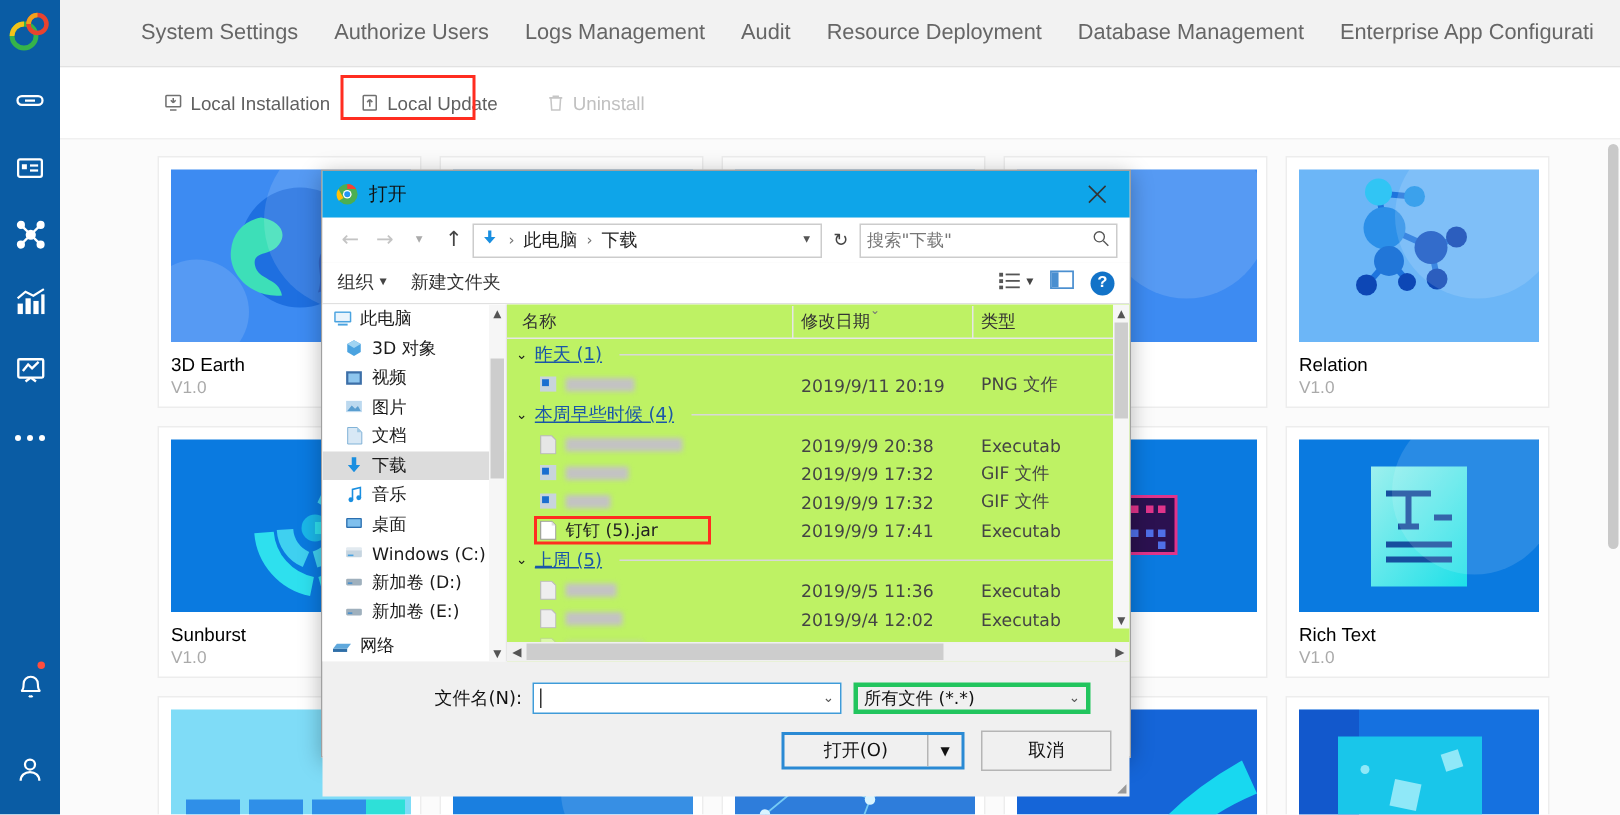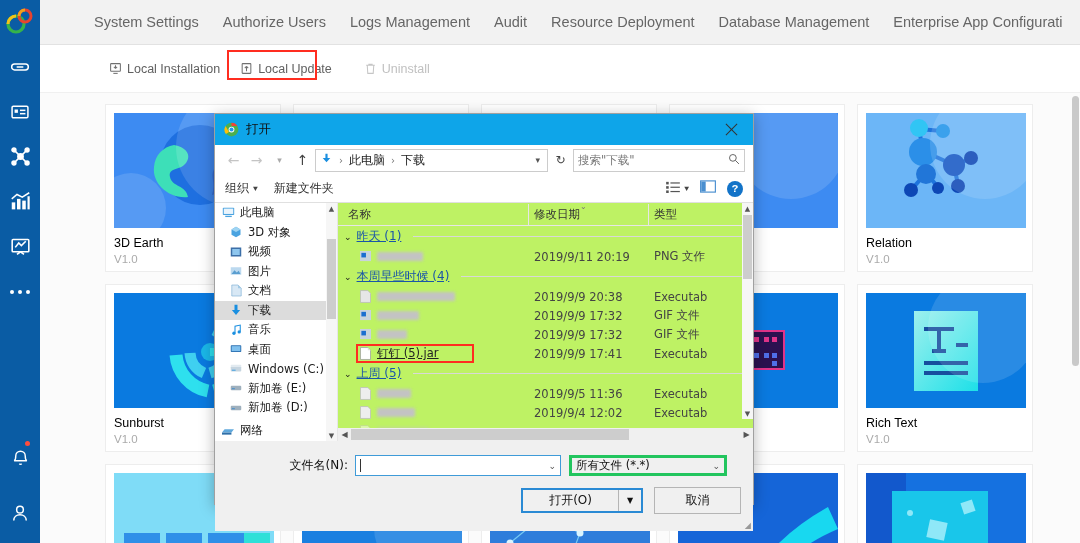--- a/index.html
+++ b/index.html
@@ -137,21 +137,21 @@
   .lhead .c3{width:60px;position:relative;}
   .lhead .c3:before{content:"";position:absolute;left:-6px;top:-3px;height:22px;width:1px;background:#e6e6e6;}
   .sortcar{position:absolute;left:46px;top:-5px;font-size:8px;color:#777;}
 
   .grouphdr{height:21px;display:flex;align-items:center;padding-left:6px;gap:5px;}
   .grouphdr .gcar{font-size:9px;color:#1a1a1a;}
   .grouphdr .gtxt{font-size:12px;color:#1a56a8;text-decoration:underline;}
   .grouphdr .gline{flex:1 1 auto;height:1px;background:#d8d8d8;margin-left:7px;margin-right:8px;}
 
   .frow{height:19px;display:flex;align-items:center;font-size:11.5px;color:#222;position:relative;}
-  .frow .fn{width:196px;display:flex;align-items:center;gap:6px;padding-left:22px;box-sizing:border-box;text-decoration:underline;}
+  .frow .fn{width:196px;display:flex;align-items:center;gap:6px;padding-left:22px;box-sizing:border-box;}
   .frow .fd{width:120px;color:#444;}
   .frow .ft{width:70px;color:#444;}
   .blur{display:inline-block;height:9px;border-radius:1px;background:#c3c3c3;filter:blur(1.6px);}
   .fico{width:11px;height:13px;flex:0 0 11px;}
   .redhl{
     position:absolute;left:18px;top:0px;width:118px;height:19px;
     border:2px solid #ff2d20;box-sizing:border-box;pointer-events:none;
   }
   .listvsb{position:absolute;right:0;top:0;width:11px;height:216px;background:#f6f6f6;}
   .listvsb .up,.listvsb .dn{height:11px;display:flex;align-items:center;justify-content:center;font-size:7px;color:#555;}
@@ -759,30 +759,30 @@
         </span>
         <span>Windows (C:)</span>
       </div>
       <div class="treeitem">
         <span class="tico">
           <svg width="12" height="10" viewBox="0 0 16 12">
               <rect x="1" y="3" width="14" height="6" rx="1.2" fill="#9fb0bd"></rect>
               <rect x="2.5" y="6.4" width="4" height="1.2" fill="#3a8ad0"></rect>
             </svg>
         </span>
-        <span>新加卷 (E:)</span>
+        <span>新加卷 (D:)</span>
       </div>
       <div class="treeitem">
         <span class="tico">
           <svg width="12" height="10" viewBox="0 0 16 12">
               <rect x="1" y="3" width="14" height="6" rx="1.2" fill="#9fb0bd"></rect>
               <rect x="2.5" y="6.4" width="4" height="1.2" fill="#3a8ad0"></rect>
             </svg>
         </span>
-        <span>新加卷 (D:)</span>
+        <span>新加卷 (E:)</span>
       </div>
       <div class="treeitem root" style="margin-top:3px;">
         <span class="tico">
           <svg width="14" height="12" viewBox="0 0 16 14">
               <path d="M1 10l3-4h11l-3 4z" fill="#5fa8dc"></path>
               <rect x="1" y="10" width="11" height="2.4" fill="#2f6fa8"></rect>
             </svg>
         </span>
         <span>网络</span>
       </div>

